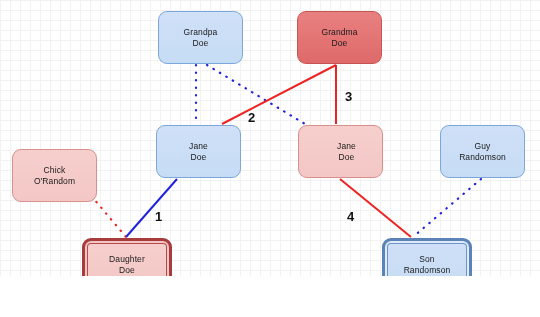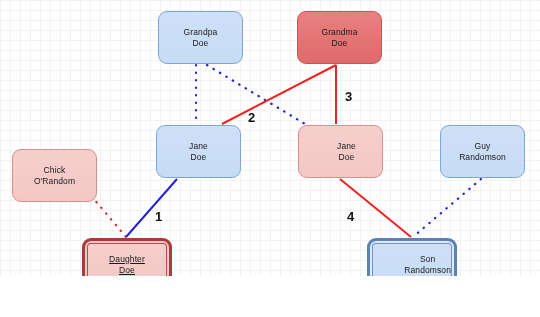--- a/index.html
+++ b/index.html
@@ -61,21 +61,20 @@
     border: 1px solid #d98f8c;
   }
   .node.red {
     background: linear-gradient(to bottom, #e98080 0%, #df6a6a 100%);
     border: 1px solid #c85555;
   }
   
   .node.sel-red {
     border: 3px solid #a83c3c;
     box-shadow: inset 0 0 0 2px #f3c7c5, inset 0 0 0 3px #b84a4a;
-    text-decoration: underline;
   }
   .node.sel-blue {
     border: 3px solid #5b83b8;
     box-shadow: inset 0 0 0 2px #dfeafa, inset 0 0 0 3px #6f93c4;
   }
   .edge-label {
     position: absolute;
     font-family: "Liberation Sans", sans-serif;
     font-size: 13px;
     font-weight: bold;
@@ -122,21 +121,21 @@
 Doe</span>
       </div>
       <div class="node blue" style="left: 440px; top: 125px; width: 85px; height: 53px;">
         <span class="label">Guy
 Randomson</span>
       </div>
       <div class="node pink sel-red" style="left: 82px; top: 238px; width: 90px; height: 53px;">
         <span class="label">Daughter
 Doe</span>
       </div>
-      <div class="node blue sel-blue" style="left: 367px; top: 238px; width: 90px; height: 53px; justify-content: flex-end;">
+      <div class="node blue sel-blue" style="left: 382px; top: 238px; width: 90px; height: 53px;">
         <span class="label">Son
 Randomson</span>
       </div>
     </div>
   <div id="label-layer">
       <div class="edge-label" style="left: 155px; top: 209px;">1</div>
       <div class="edge-label" style="left: 248px; top: 110px;">2</div>
       <div class="edge-label" style="left: 345px; top: 89px;">3</div>
       <div class="edge-label" style="left: 347px; top: 209px;">4</div>
     </div>

